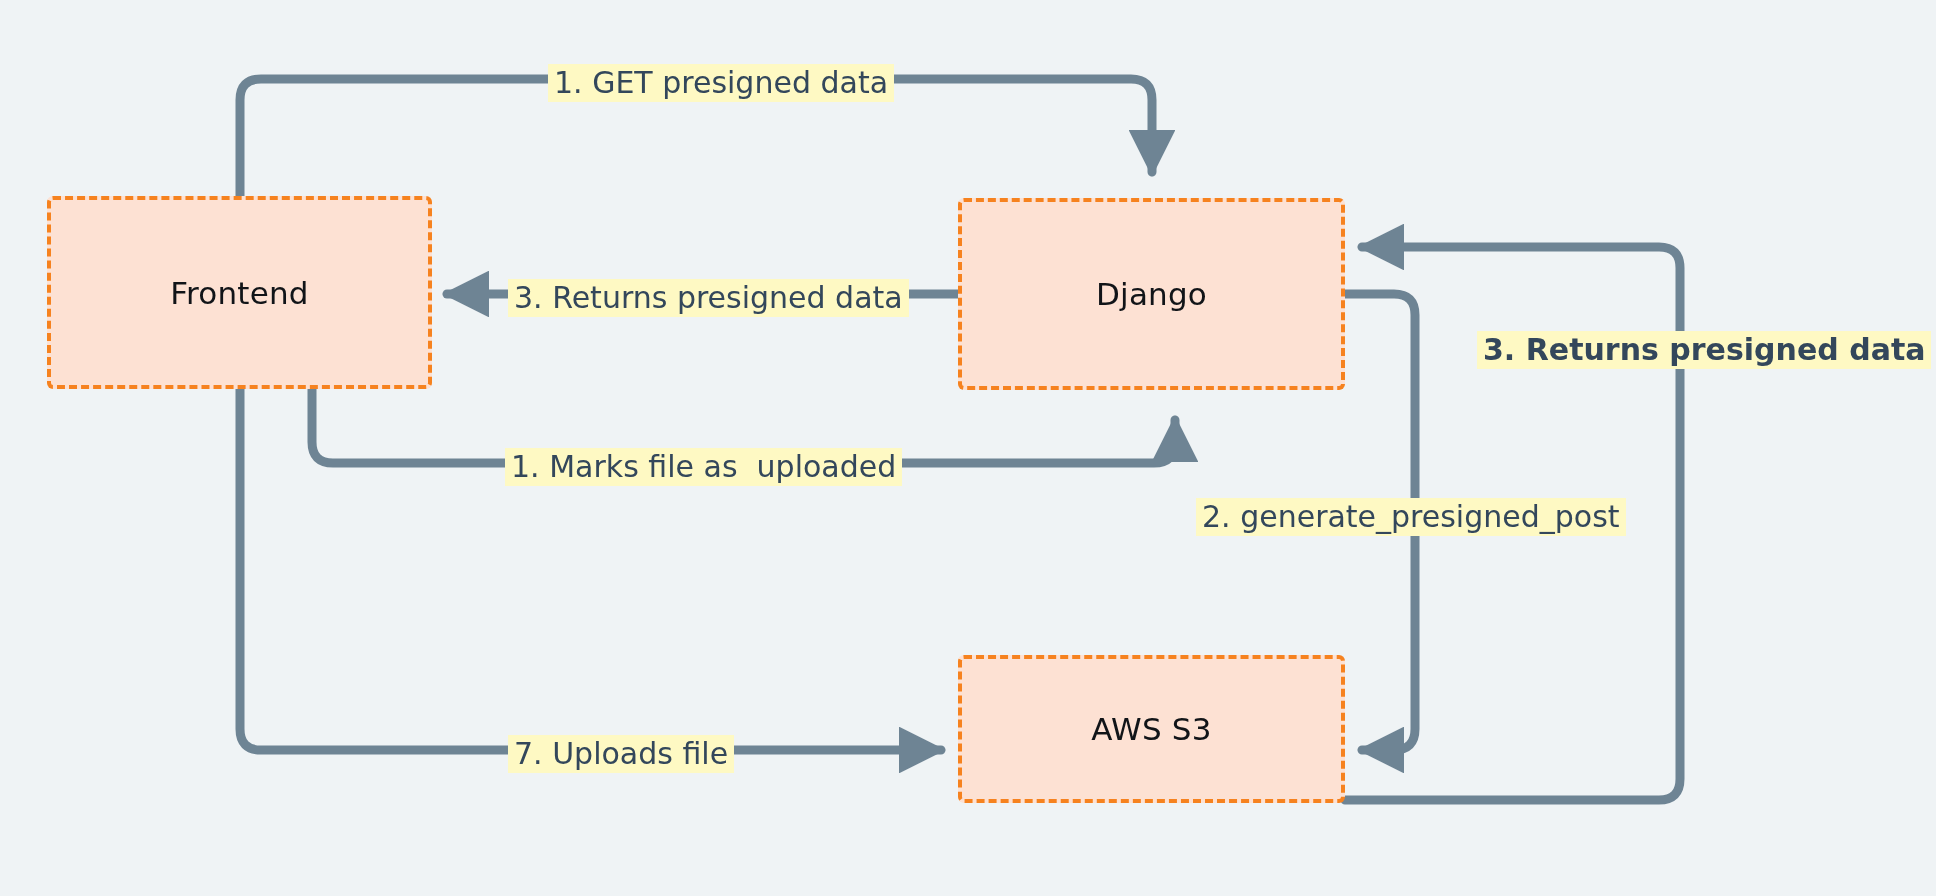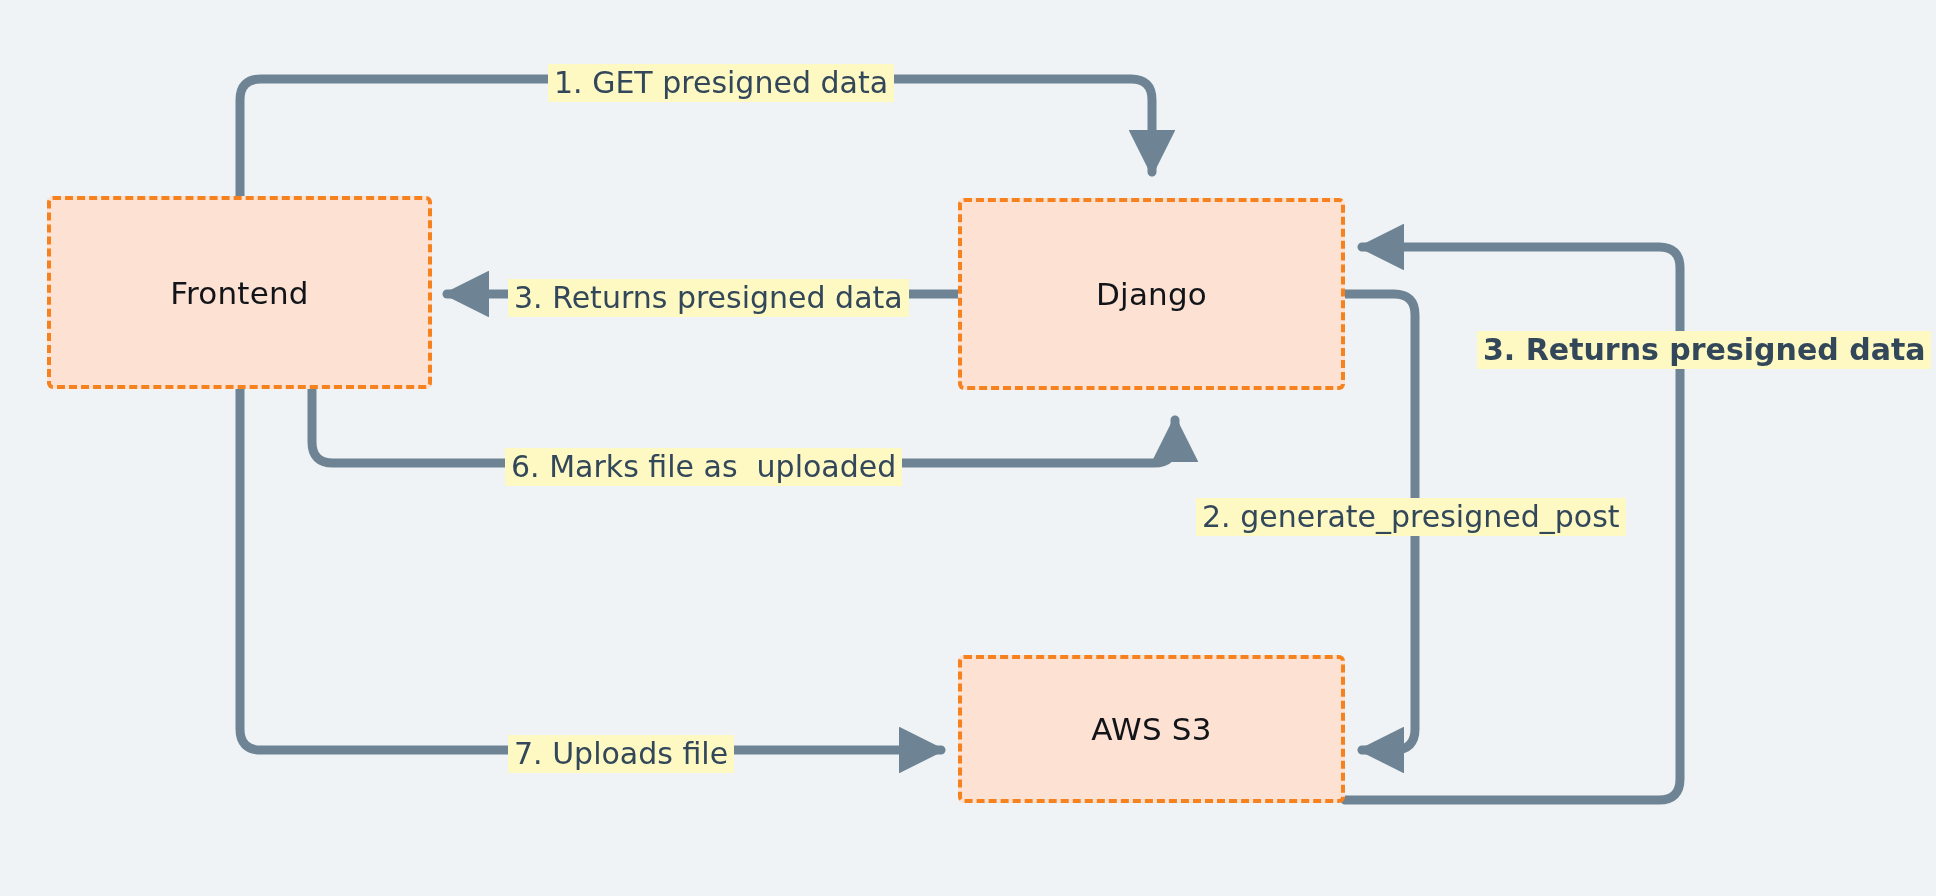--- a/index.html
+++ b/index.html
@@ -93,19 +93,19 @@
   <div class="node-box" style="left:958px; top:655px; width:387px; height:148px;">
     <span class="node-label">AWS S3</span>
   </div>
 
   <div class="edge-label" style="left:548px; top:64px;">1. GET presigned data</div>
 
   <div class="edge-label" style="left:508px; top:279px;">3. Returns presigned data</div>
 
   <div class="edge-label" style="left:1477px; top:331px;font-weight:bold;">3. Returns presigned data</div>
 
-  <div class="edge-label" style="left:505px; top:448px;">6. Marks file as  uploaded</div>
+  <div class="edge-label" style="left:505px; top:448px;">1. Marks file as  uploaded</div>
 
   <div class="edge-label" style="left:1196px; top:498px;text-align:right;">2. generate_presigned_post</div>
 
   <div class="edge-label" style="left:508px; top:735px;">7. Uploads file</div>
 
 </div>
 
 </body></html>

